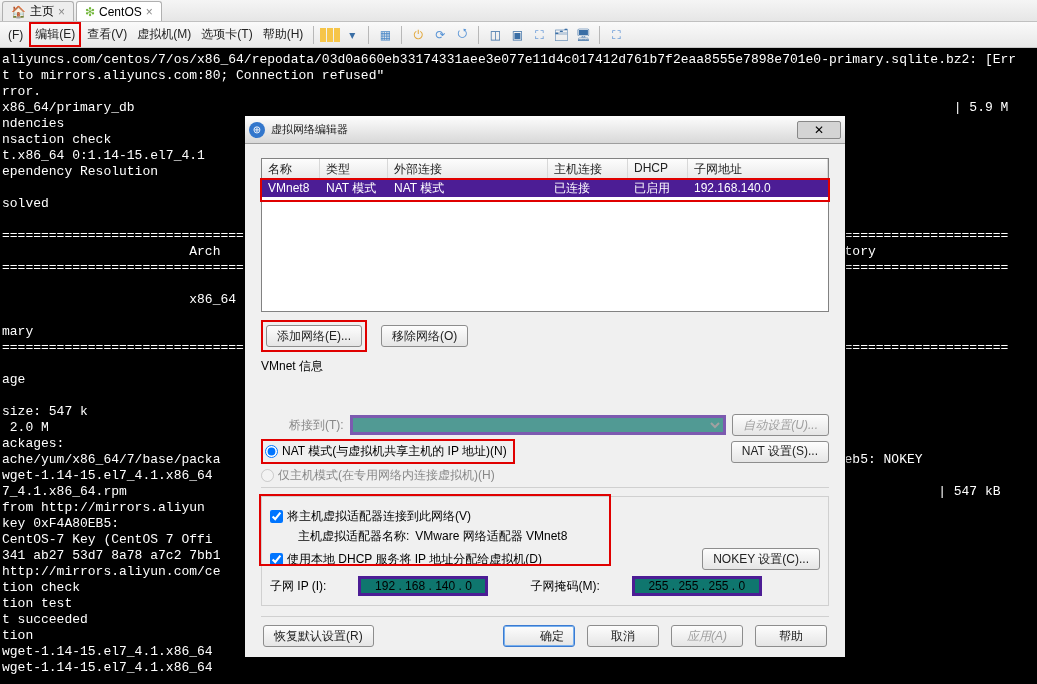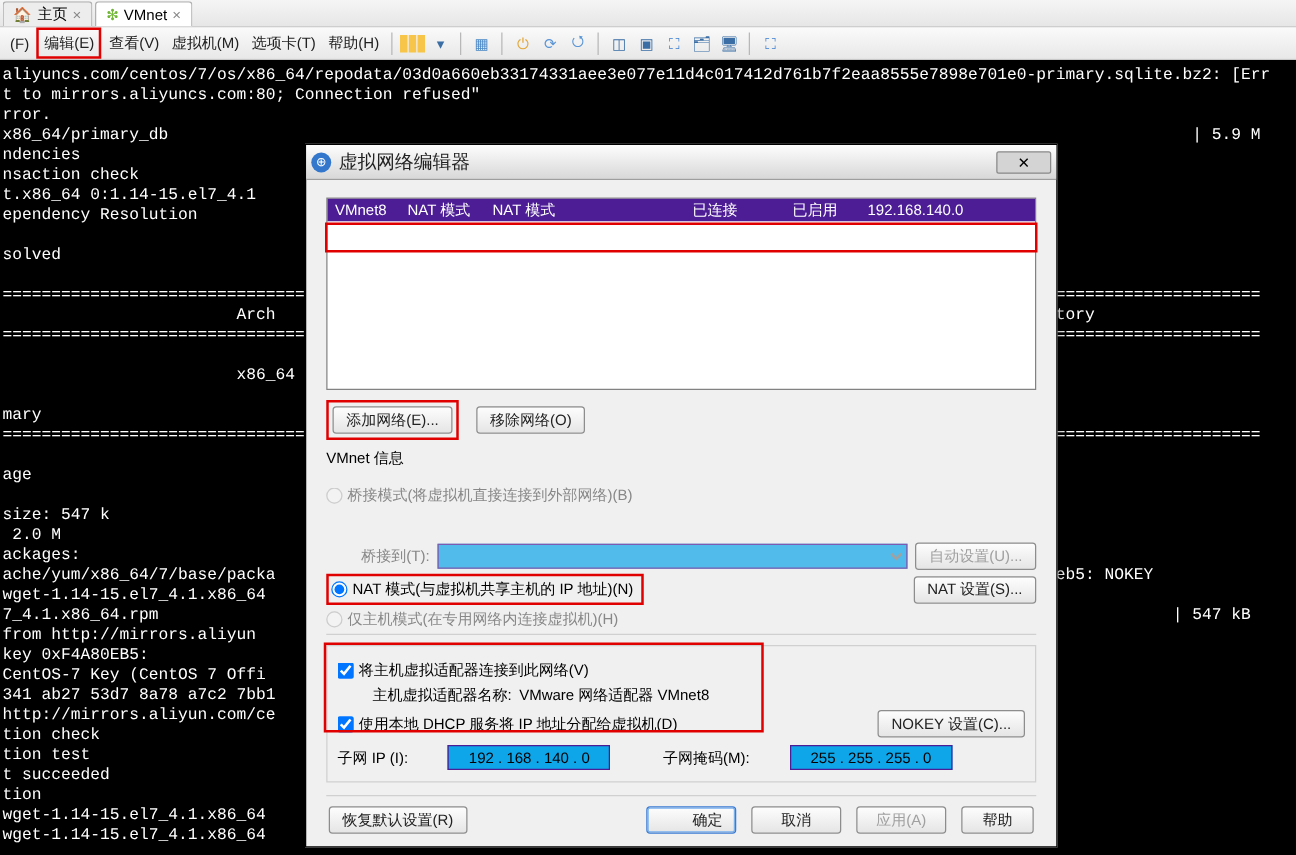--- a/index.html
+++ b/index.html
@@ -10,55 +10,55 @@
     .tab-close { color:#888; cursor:pointer; }
     .menu-bar { height: 26px; display: flex; align-items: center; padding: 0 4px; border-bottom: 1px solid #c8c8c8; background: linear-gradient(#fafafa,#e8e8e8); gap:2px;}
     .menu-item { padding: 3px 4px; color:#222; cursor:default;}
     .menu-item.highlight { border:2px solid #e00000; padding:2px 4px;}
     .tool-sep { width:1px; height:18px; background:#b8b8b8; margin:0 4px;}
     .tool-icon { width:20px; height:20px; display:flex; align-items:center; justify-content:center; color:#3a6ea5; cursor:default; }
     .console { background:#000; color:#fff; font-family:"Consolas","Courier New",monospace; font-size:13px; line-height:16px; padding:4px 2px; white-space:pre; position:absolute; top:48px; left:0; width:1037px; height:636px; overflow:hidden; letter-spacing:0;}
     .dialog { position:absolute; left:244px; top:115px; width:602px; background:#f0f0f0; border:1px solid #000; box-shadow:2px 2px 8px rgba(0,0,0,.4); }
     .titlebar { height:28px; background:linear-gradient(#fdfdfd,#d8d8d8); display:flex; align-items:center; padding:0 4px; border-bottom:1px solid #9e9e9e;}
     .titlebar .icon { width:16px; height:16px; background:#3377cc; border-radius:50%; margin-right:6px; display:flex;align-items:center;justify-content:center;color:#fff;font-size:10px;}
-    .titlebar .title { font-size:15px; flex:1; color:#222;font-family:Liberation Serif, serif;}
+    .titlebar .title { font-size:11px; flex:1; color:#222;font-family:Liberation Serif, serif;}
     .titlebar .closebtn { width:44px; height:18px; background:#d4d4d4; border:1px solid #888; display:flex;align-items:center;justify-content:center; border-radius:2px;cursor:default;}
     .dialog-inner { padding:14px 16px 10px;}
     .table-wrap { border:1px solid #828282; background:#fff; height:154px; position:relative;}
     .table-head { display:flex; height:20px; background:linear-gradient(#fdfdfd,#eaeaea); border-bottom:1px solid #cfcfcf;}
     .th { padding:2px 6px; border-right:1px solid #d8d8d8; color:#222; font-size:12px;}
     .table-row { display:flex; height:18px; align-items:center;}
     .table-row.selected { background:#4c1d95; color:#fff;}
     .td { padding:1px 6px; font-size:12px; white-space:nowrap;}
     .highlight-box { border:2px solid #e00000; }
     .btn { height:22px; padding:0 10px; background:linear-gradient(#fdfdfd,#e5e5e5); border:1px solid #8d8d8d; border-radius:3px; cursor:default; display:inline-flex; align-items:center; justify-content:center; font-size:12px; color:#222;}
-    .btn.disabled { color:#a0a0a0;}
+    .btn.disabled { color:#a0a0a0;font-style:italic;}
     .btn.primary { border-color:#3b7bd1; box-shadow:inset 0 0 0 1px #78b0ee;padding-left:36px;}
     .row { display:flex; align-items:center; gap:6px; margin:3px 0;}
     .groupbox { border:1px solid #d0d0d0; padding:8px 8px 6px; margin-top:8px; position:relative;}
-    .textin { height:20px; border:1px solid #4c1d95; background:#0ea5e9; padding:0 4px; font-size:12px;}
+    .textin { height:20px; border:3px solid #4c1d95; background:#0f766e; padding:0 4px; font-size:12px;}
     input[type=radio], input[type=checkbox]{ margin-right:4px; vertical-align:middle;}
     .bottom-btns { display:flex; justify-content:flex-start; gap:12px; padding:8px 2px 0; border-top:1px solid #d0d0d0; margin-top:10px;}
     .bottom-btns .left { margin-right:auto;}
     .greenstar{color:#6fb536;}
     .yellowbar{display:inline-flex;}
     .yellowbar span{width:6px;height:14px;margin-right:1px;}
   </style>
 </head>
 <body>
 
 <div class="tab-bar">
   <div class="tab inactive">
     <span>🏠</span>
     <span>主页</span>
     <span class="tab-close">×</span>
   </div>
   <div class="tab">
     <span class="greenstar">❇</span>
-    <span>VMnet</span>
+    <span>CentOS</span>
     <span class="tab-close">×</span>
   </div>
 </div>
 
 <div class="menu-bar">
   <div class="menu-item">(F)</div>
   <div class="menu-item highlight">编辑(E)</div>
   <div class="menu-item">查看(V)</div>
   <div class="menu-item">虚拟机(M)</div>
   <div class="menu-item">选项卡(T)</div>
@@ -131,42 +131,47 @@
 <div class="dialog">
   <div class="titlebar">
     <div class="icon">⊕</div>
     <div class="title">虚拟网络编辑器</div>
     <div class="closebtn">
         <span>✕</span>
       </div>
   </div>
   <div class="dialog-inner">
     <div class="table-wrap">
+      <div class="table-head">
+        <div class="th" style="width:58px">名称</div>
+        <div class="th" style="width:68px">类型</div>
+        <div class="th" style="width:160px">外部连接</div>
+        <div class="th" style="width:80px">主机连接</div>
+        <div class="th" style="width:60px">DHCP</div>
+        <div class="th" style="flex:1">子网地址</div>
+      </div>
       <div class="highlight-box" style="position:absolute;left:-2px;top:19px;right:-2px;height:24px;pointer-events:none;"></div>
       <div class="table-row selected">
         <div class="td" style="width:58px">VMnet8</div>
         <div class="td" style="width:68px">NAT 模式</div>
         <div class="td" style="width:160px">NAT 模式</div>
         <div class="td" style="width:80px">已连接</div>
         <div class="td" style="width:60px">已启用</div>
         <div class="td" style="flex:1">192.168.140.0</div>
       </div>
     </div>
     <div class="row" style="justify-content:flex-start;margin-top:8px;">
       <span class="highlight-box" style="padding:3px;display:inline-block;">
         <button class="btn">添加网络(E)...</button>
       </span>
       <button class="btn" style="margin-left:8px">移除网络(O)</button>
     </div>
 
     <div style="margin-top:6px">VMnet 信息</div>
     <div class="groupbox" style="border-top:none;border-left:none;border-right:none;padding:2px 0 0;">
-      <div class="row">
-          <label><input type="radio" disabled="" style=""><span style="color:#888">桥接模式(将虚拟机直接连接到外部网络)(B)</span></label>
-        </div>
       <div class="row" style="padding-left:28px;margin-top:29px;">
         <span style="color:#888">桥接到(T):</span>
         <select class="textin" style="flex:1" disabled=""></select>
         <button class="btn disabled">自动设置(U)...</button>
       </div>
       <div class="row" style="align-items:center;">
         <span class="highlight-box" style="padding:2px 6px 2px 2px;display:inline-flex;align-items:center;">
           <label><input type="radio" checked="" style=""><span>NAT 模式(与虚拟机共享主机的 IP 地址)(N)</span></label>
         </span>
         <span style="flex:1"></span>
@@ -197,16 +202,16 @@
         <span style="margin-left:10px">子网掩码(M):</span>
         <input class="textin" style="width: 130px; text-align: center;" value="255 . 255 . 255 . 0">
       </div>
     </div>
 
     <div class="bottom-btns">
       <button class="btn left">恢复默认设置(R)</button>
       <button class="btn primary" style="width:72px">确定</button>
       <button class="btn" style="width:72px">取消</button>
       <button class="btn disabled" style="width:72px">应用(A)</button>
-      <button class="btn" style="width:58px">帮助</button>
+      <button class="btn" style="width:72px">帮助</button>
     </div>
   </div>
 </div>
 
 </body></html>

